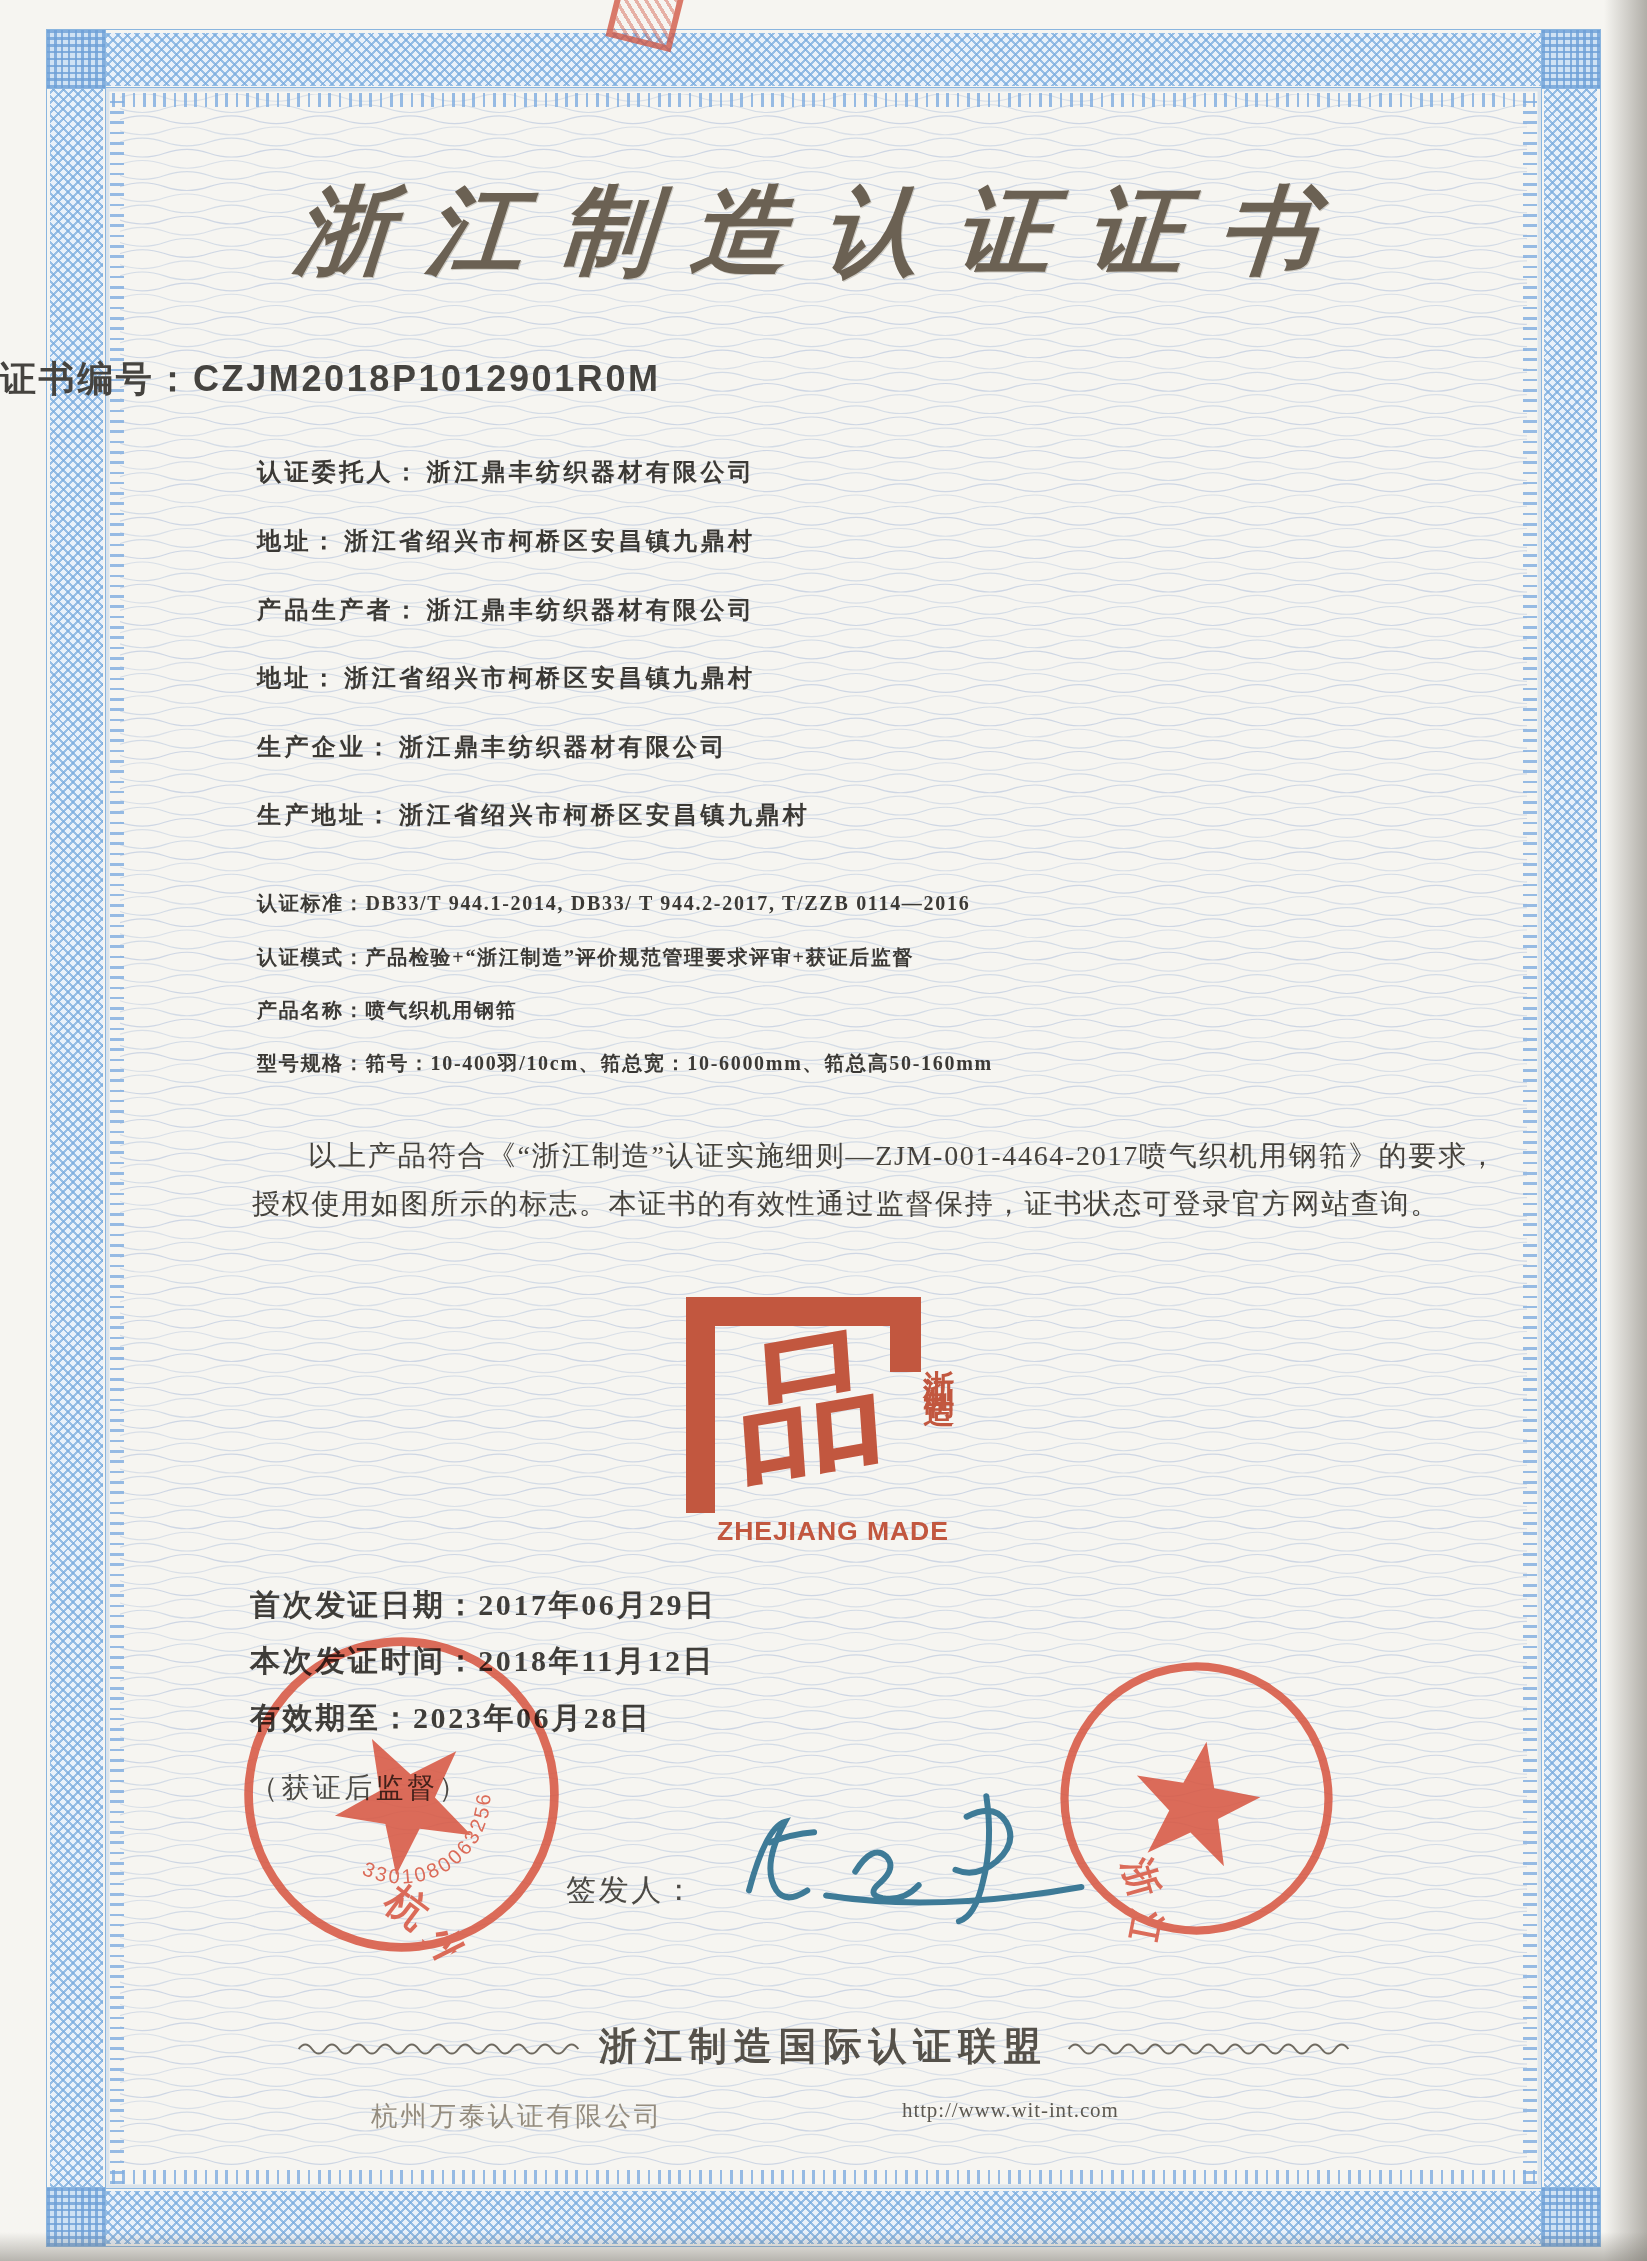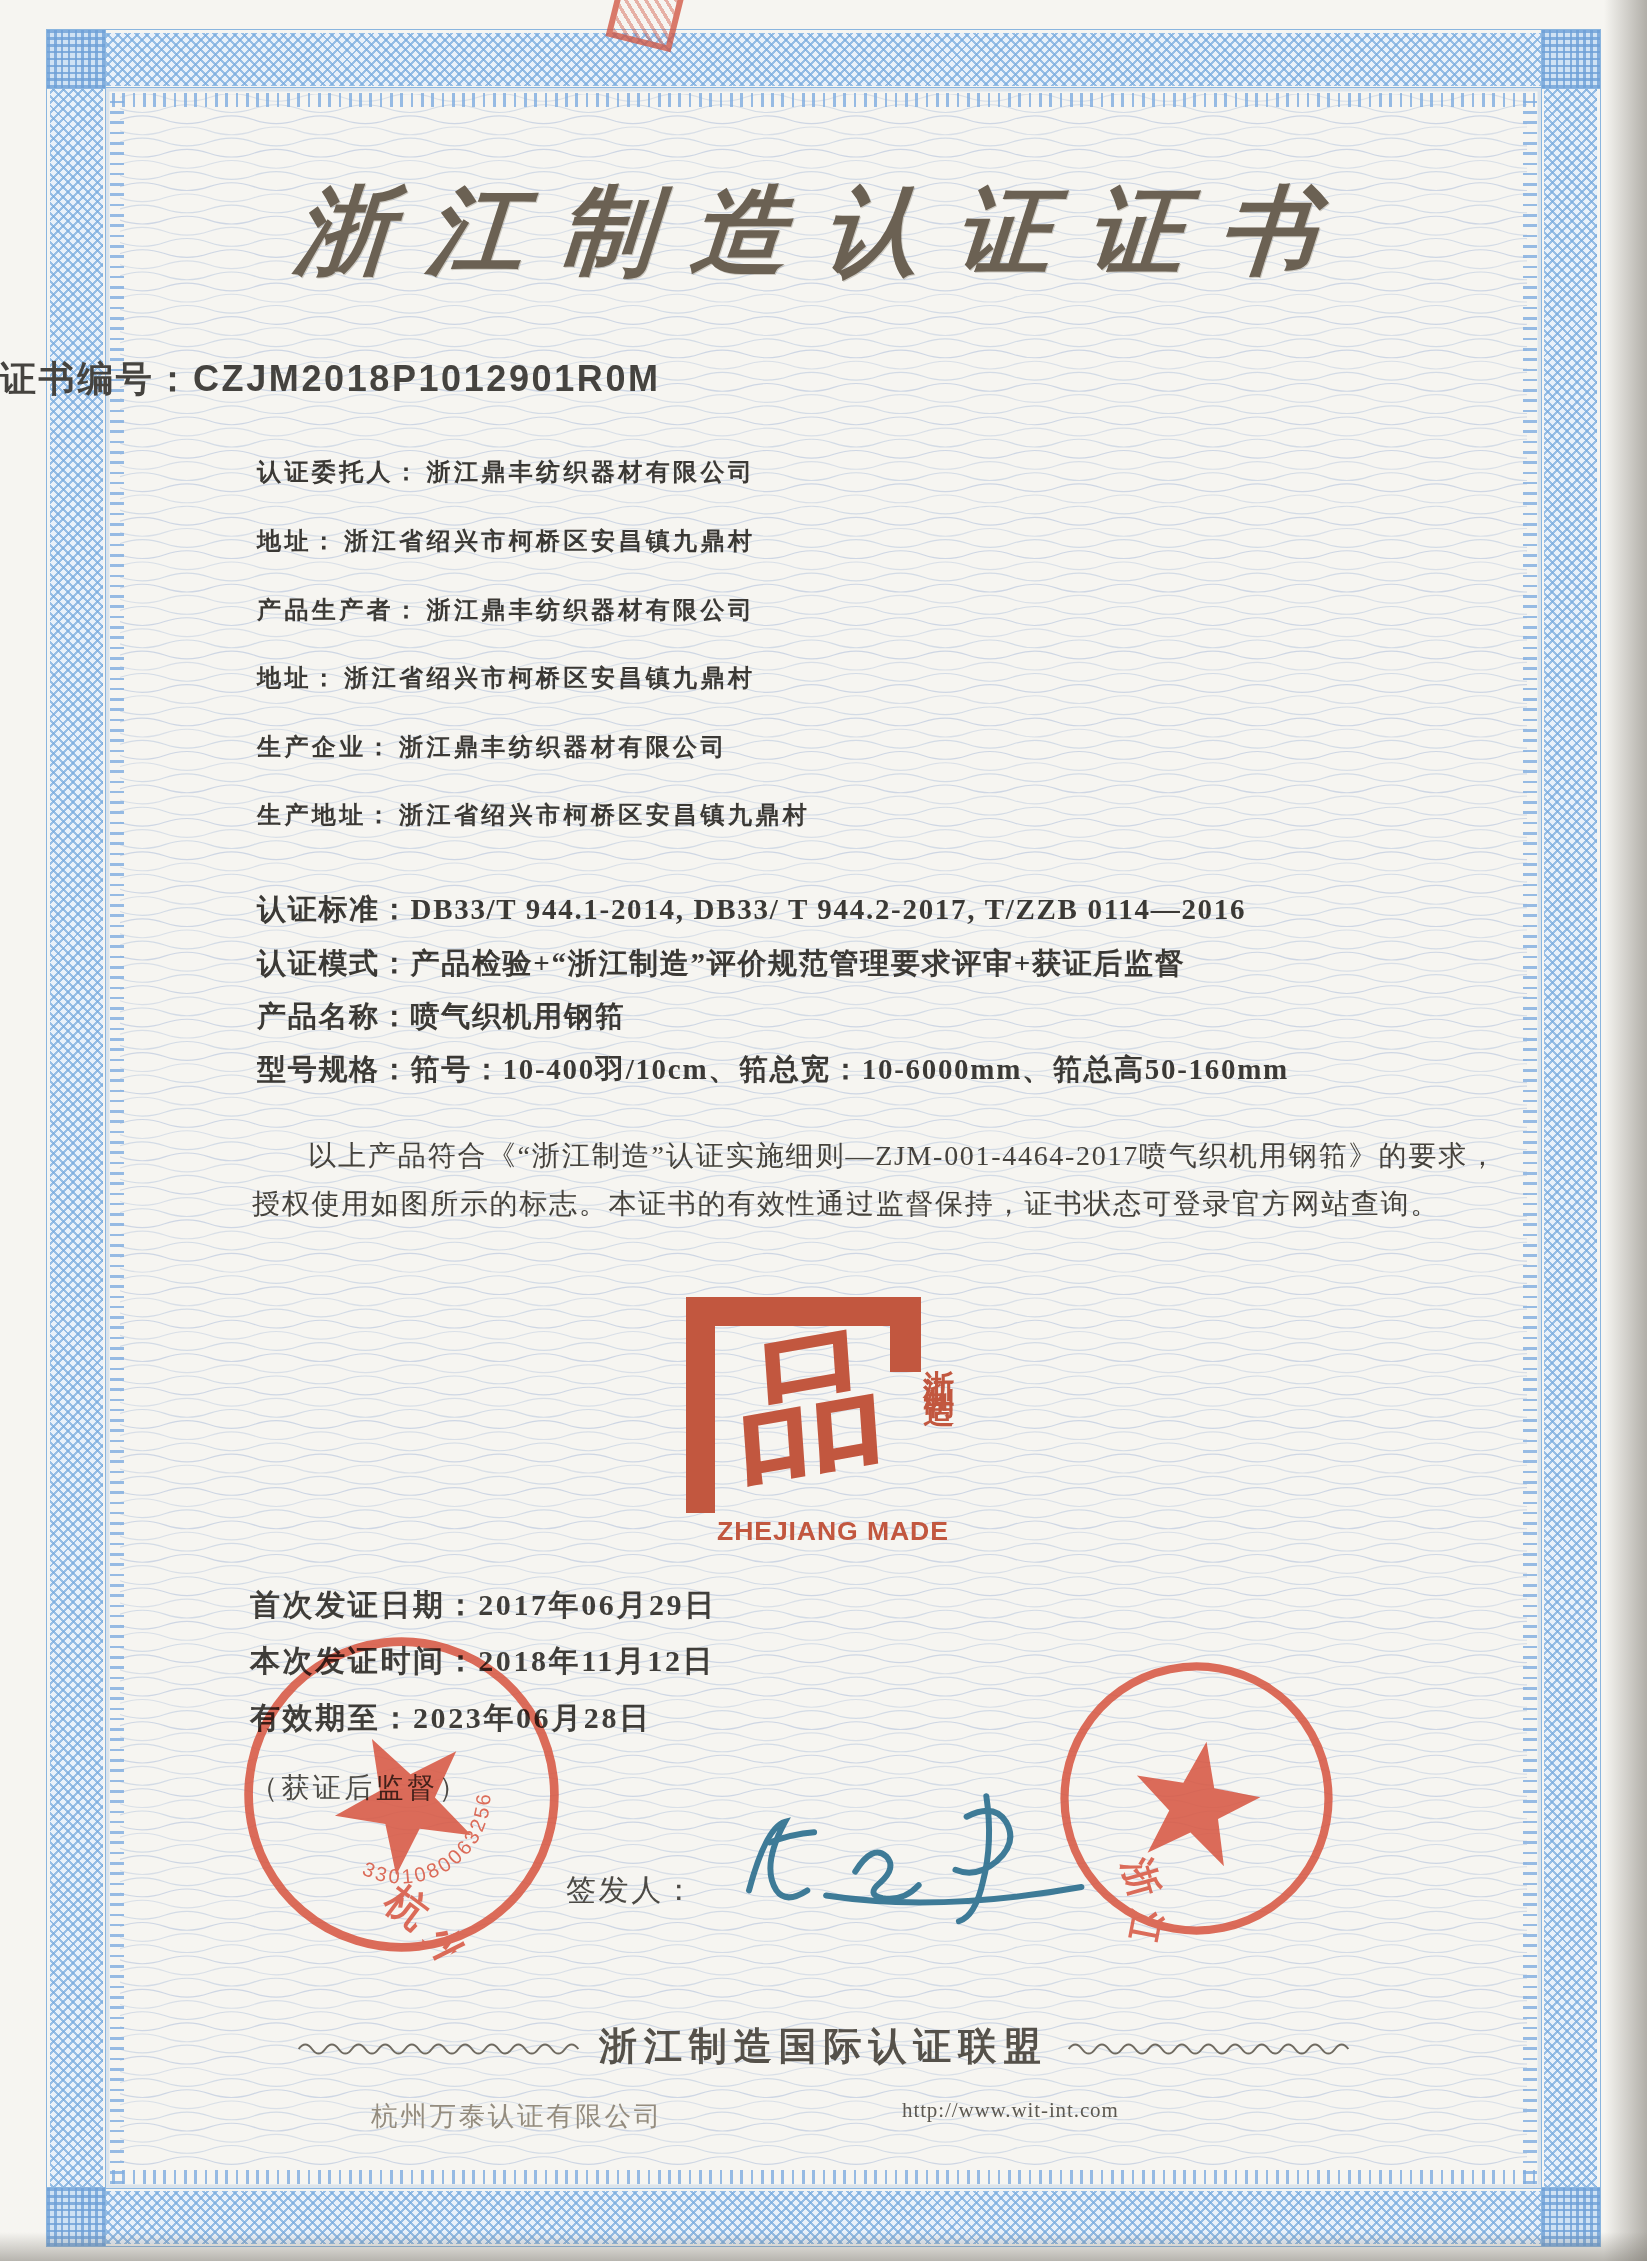--- a/index.html
+++ b/index.html
@@ -54,21 +54,21 @@
 
   .cert-no{position:absolute;top:355px;left:0;width:100%;text-align:left;
     font-family:"Liberation Sans","DejaVu Sans",sans-serif;
     font-size:36px;font-weight:bold;color:#45433f;letter-spacing:2.6px;}
 
   .row{position:absolute;left:257px;font-size:24px;font-weight:bold;color:#3b3935;letter-spacing:3.4px;}
   .row .lbl{margin-right:5.1px;}
   .p-row0{top:456px;} .p-row1{top:525px;} .p-row2{top:594px;}
   .p-row3{top:662px;} .p-row4{top:731px;} .p-row5{top:799px;}
 
-  .detail{position:absolute;left:257px;font-size:29px;font-weight:bold;color:#3b3935;letter-spacing:1.7px;}
+  .detail{position:absolute;left:257px;font-size:20px;font-weight:bold;color:#3b3935;letter-spacing:1.7px;}
   .d-row0{top:890px;} .d-row1{top:944px;} .d-row2{top:997px;} .d-row3{top:1050px;}
 
   .statement{position:absolute;left:252px;top:1132px;width:1246px;
     font-size:28px;line-height:48px;color:#45423c;text-indent:2em;text-align:justify;letter-spacing:1.7px;}
 
   
   .logo{position:absolute;left:686px;top:1297px;width:275px;height:250px;}
   .logo .bar-left{position:absolute;left:0;top:0;width:29px;height:216px;background:#c2573f;}
   .logo .bar-top{position:absolute;left:0;top:0;width:204px;height:29px;background:#c2573f;}
   .logo .bar-corner{position:absolute;left:204px;top:0;width:31px;height:75px;background:#c2573f;}

